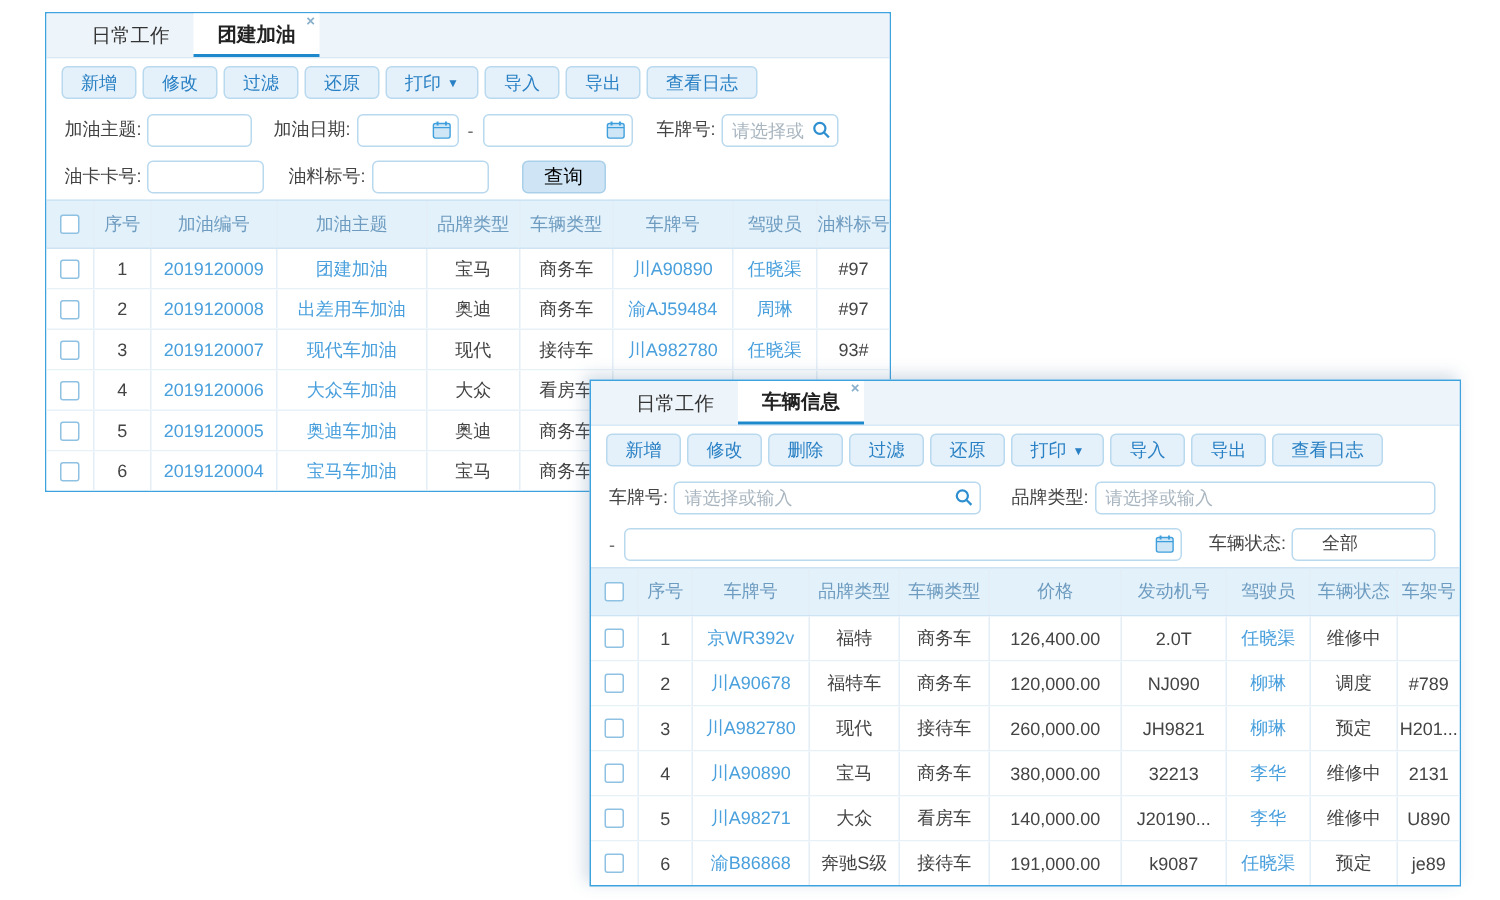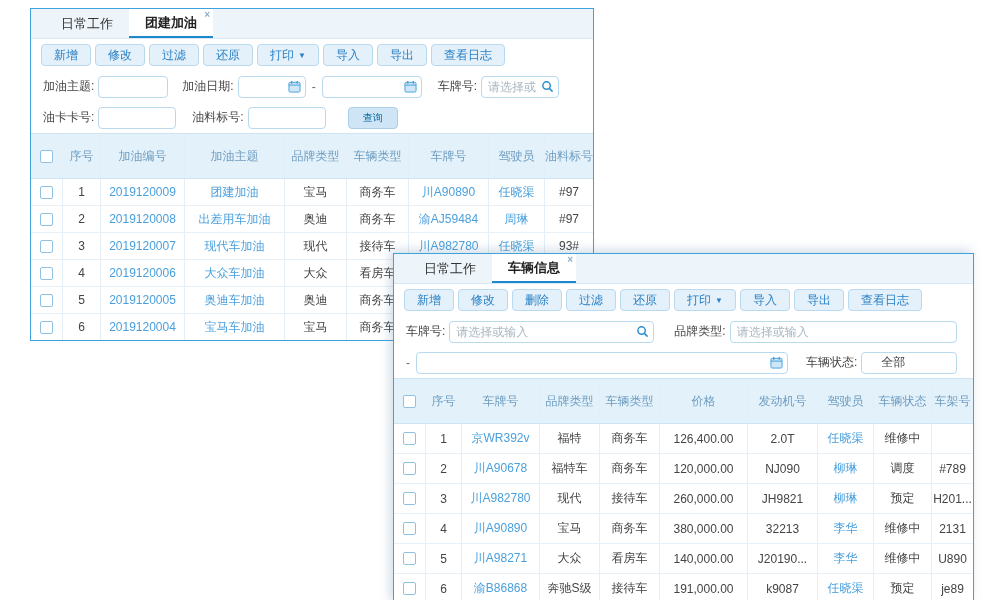--- a/index.html
+++ b/index.html
@@ -32,36 +32,36 @@
   .srow { display:flex; align-items:center; height:31px; padding:0 12px; font-size:12px;
           color:#444; background:#fff; }
   .lbl { margin-right:4px; white-space:nowrap; }
   .ibox { position:relative; display:flex; align-items:center; }
   .ibox input { height:22px; border:1px solid #b9d9ef; border-radius:4px; padding:0 6px;
                 font-size:12px; color:#444; outline:none; width:100%;
                 font-family:"Liberation Sans","DejaVu Sans",sans-serif; }
   .ibox input::placeholder { color:#a9b6c0; }
   .icon-right { position:absolute; right:5px; width:13px; height:13px; pointer-events:auto; }
   .ibox.with-icon input { padding-right:22px; }
-  .qbtn { height:22px; padding:0 14px; font-size:10px; color:#0369a1; background:#cfe5f6;
+  .qbtn { height:22px; padding:0 14px; font-size:13px; color:#000000; background:#cfe5f6;
           border:1px solid #a9cfe9; border-radius:4px; cursor:pointer;
           font-family:"Liberation Sans","DejaVu Sans",sans-serif; }
   .selbox { height:22px; border:1px solid #b9d9ef; border-radius:4px; padding:0 19px;
             font-size:12px; color:#444; display:flex; align-items:center; background:#fff; }
   .dash { margin:0 6px; color:#666; }
 
   
   .thead { display:flex; background:#e3f1fa; border-top:1px solid #cfe4f2;
            border-bottom:1px solid #cfe4f2; }
   .thead .cell { color:#6e9cc0; font-size:12px; }
   .trow { display:flex; border-bottom:1px solid #e8f1f8; background:#fff; }
   .cell { display:flex; align-items:center; justify-content:center; text-align:center;
           font-size:12px; color:#444; border-right:1px solid #e4eef6; overflow:hidden;
           white-space:nowrap; padding:0 3px; }
-  .thead .cell { height:44px; }
+  .thead .cell { height:31px; }
   #win1 .trow .cell { height:26px; }
   #win2 .trow .cell { height:29px; }
   .cell.link { color:#4aa0dd; cursor:pointer; }
   .cell:last-child { border-right:none; }
   .checkbox { width:13px; height:13px; border:1px solid #8fc1e3; border-radius:2px;
               background:#fff; cursor:pointer; }
 
   
   .t1 .c0{width:32px;} .t1 .c1{width:38px;} .t1 .c2{width:84px;} .t1 .c3{width:100px;}
   .t1 .c4{width:62px;} .t1 .c5{width:62px;} .t1 .c6{width:80px;} .t1 .c7{width:56px;}

